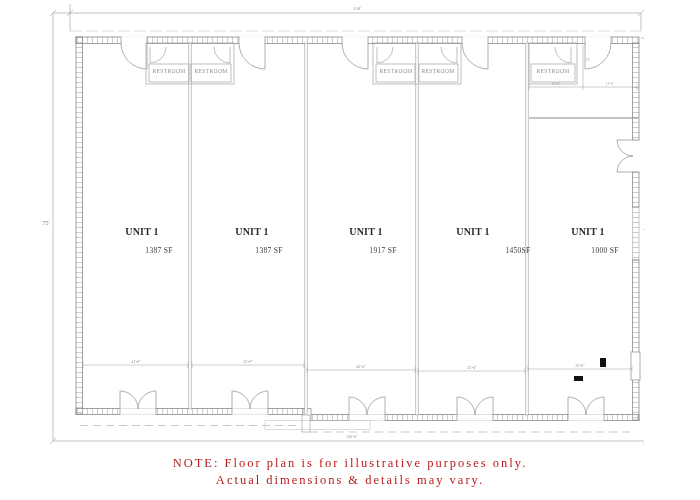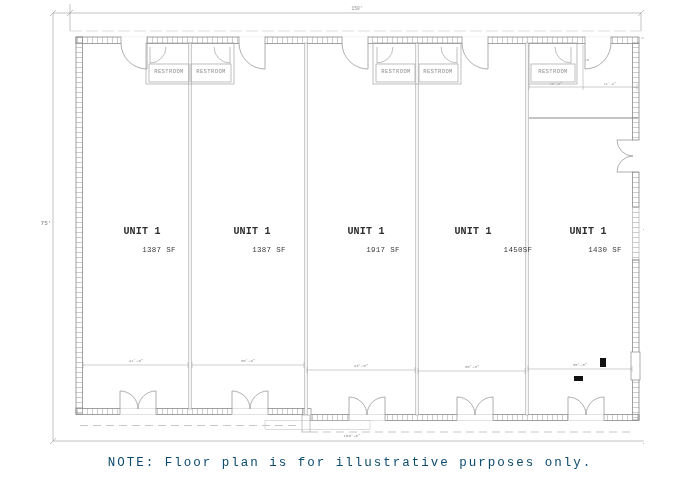--- a/index.html
+++ b/index.html
@@ -1,29 +1,29 @@
 <!DOCTYPE html>
 <html><head>
 <meta charset="utf-8">
 <style>
   html,body{margin:0;padding:0;background:#ffffff;}
   #canvas{
     position:relative;width:644px;height:500px;background:#ffffff;overflow:hidden;
-    font-family:Liberation Mono, monospace;
+    font-family:Liberation Serif, serif;
   }
   #plan-svg{position:absolute;left:0;top:0;}
   .lbl{position:absolute;transform:translateX(-50%);white-space:nowrap;text-align:center;}
   .unit-name{font-size:10px;font-weight:bold;color:#2e2e2e;letter-spacing:.2px;}
   .unit-sf{font-size:7.5px;color:#3a3a3a;letter-spacing:.3px;margin-left:17px;}
   .restroom{font-size:5.5px;color:#8f8f8f;letter-spacing:.4px;}
   .dim{font-size:4px;color:#8c8c8c;}
   .dim-left{font-size:6px;color:#7d7d7d;}
   .dim-top{font-size:4.5px;color:#8c8c8c;}
   .tiny{font-size:3.5px;color:#9a9a9a;}
-  .note-line{font-size:12.5px;color:#0c4a6e;letter-spacing:2px;}
+  .note-line{font-size:12.5px;color:#b91c1c;letter-spacing:2px;}
 </style>
 </head>
 <body>
 
 <div id="canvas">
 
   <svg id="plan-svg" width="700" height="500" viewBox="0 0 700 500">
     <defs>
       <pattern id="hatchH" width="5" height="8" patternUnits="userSpaceOnUse">
         <path d="M2.5 0 V8" stroke="#b8b8b8" stroke-width="0.7"></path>
@@ -198,23 +198,24 @@
 
   <div class="lbl unit-name" style="left:142px;top:226px;">UNIT 1</div>
   <div class="lbl unit-sf" style="left:142px;top:246px;">1387 SF</div>
   <div class="lbl unit-name" style="left:252px;top:226px;">UNIT 1</div>
   <div class="lbl unit-sf" style="left:252px;top:246px;">1387 SF</div>
   <div class="lbl unit-name" style="left:366px;top:226px;">UNIT 1</div>
   <div class="lbl unit-sf" style="left:366px;top:246px;">1917 SF</div>
   <div class="lbl unit-name" style="left:473px;top:226px;">UNIT 1</div>
   <div class="lbl unit-sf" style="left:501px;top:246px;text-align:right;">1450SF</div>
   <div class="lbl unit-name" style="left:588px;top:226px;">UNIT 1</div>
-  <div class="lbl unit-sf" style="left:588px;top:246px;">1430 SF</div>
+  <div class="lbl unit-sf" style="left:588px;top:246px;">1000 SF</div>
 
   <div class="lbl dim" style="left:136px;top:359px;">41'-0"</div>
   <div class="lbl dim" style="left:248px;top:359px;">35'-6"</div>
   <div class="lbl dim" style="left:361px;top:364px;">43'-0"</div>
   <div class="lbl dim" style="left:472px;top:365px;">35'-0"</div>
   <div class="lbl dim" style="left:580px;top:363px;">35'-0"</div>
 
   <div class="lbl note-line" style="left:350px;top:456px;">NOTE: Floor plan is for illustrative purposes only.</div>
+  <div class="lbl note-line" style="left:350px;top:473px;">Actual dimensions &amp; details may vary.</div>
 
 </div>
 
 </body></html>

